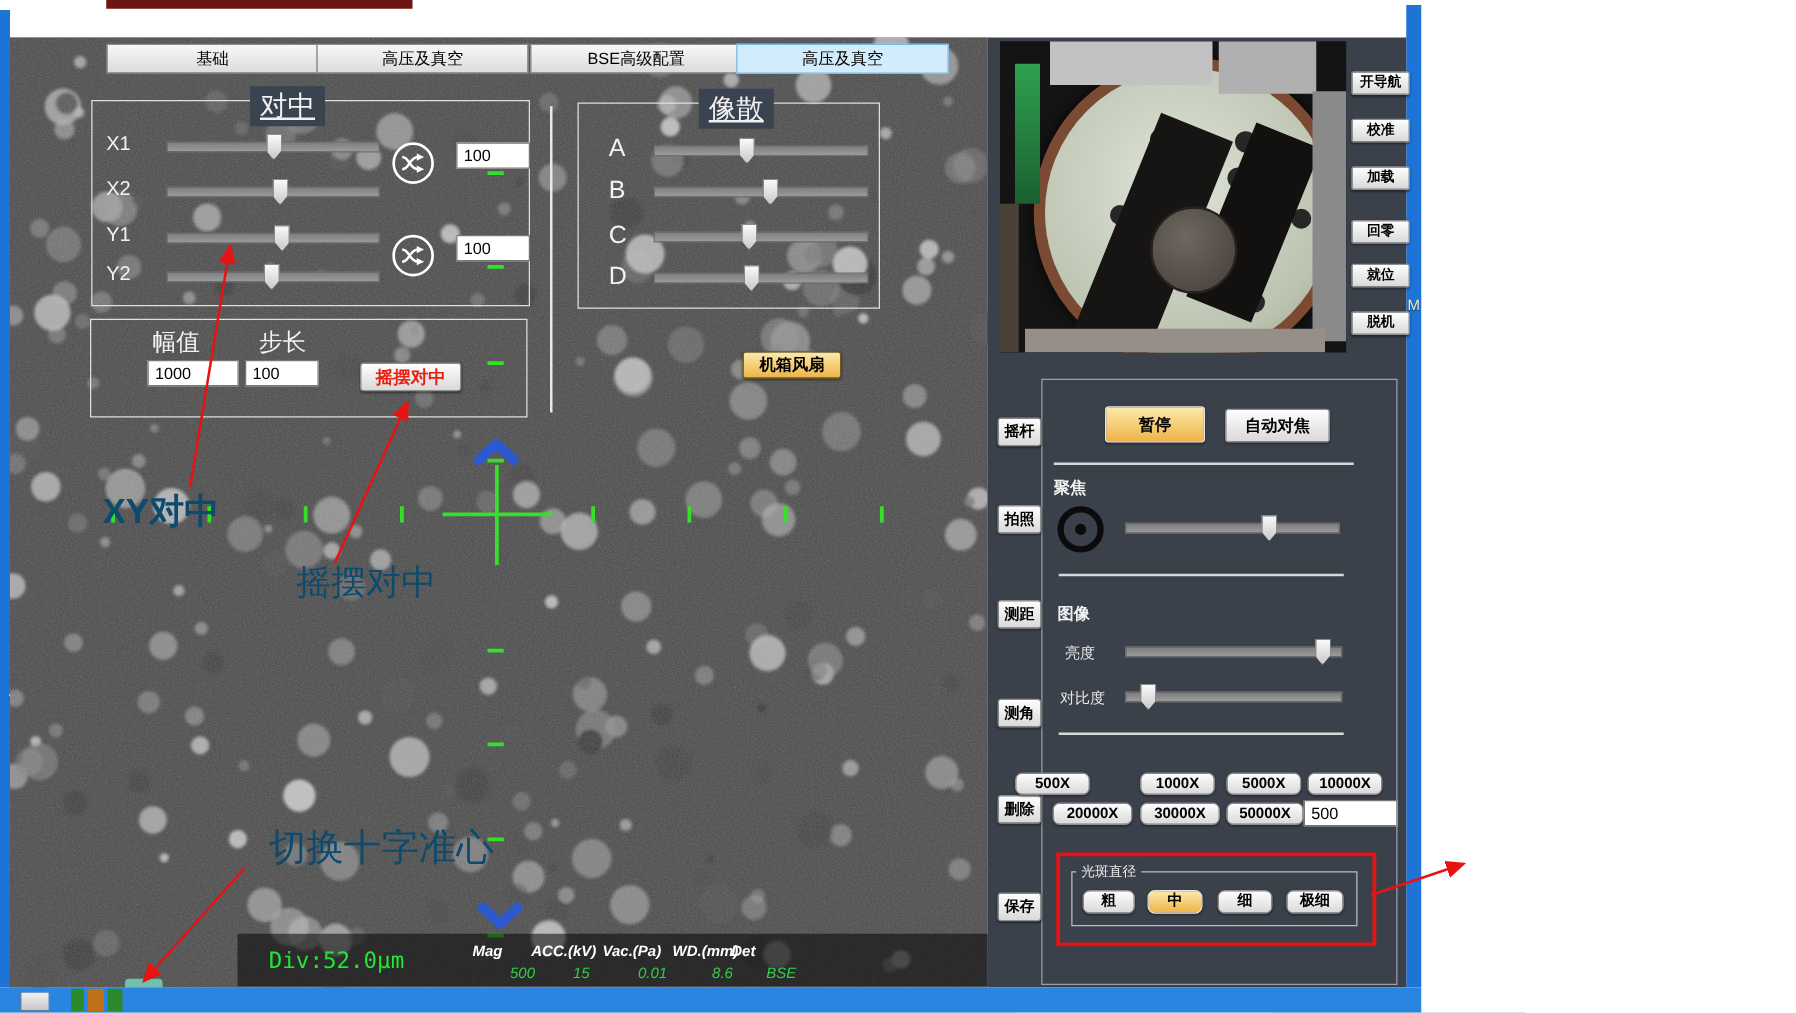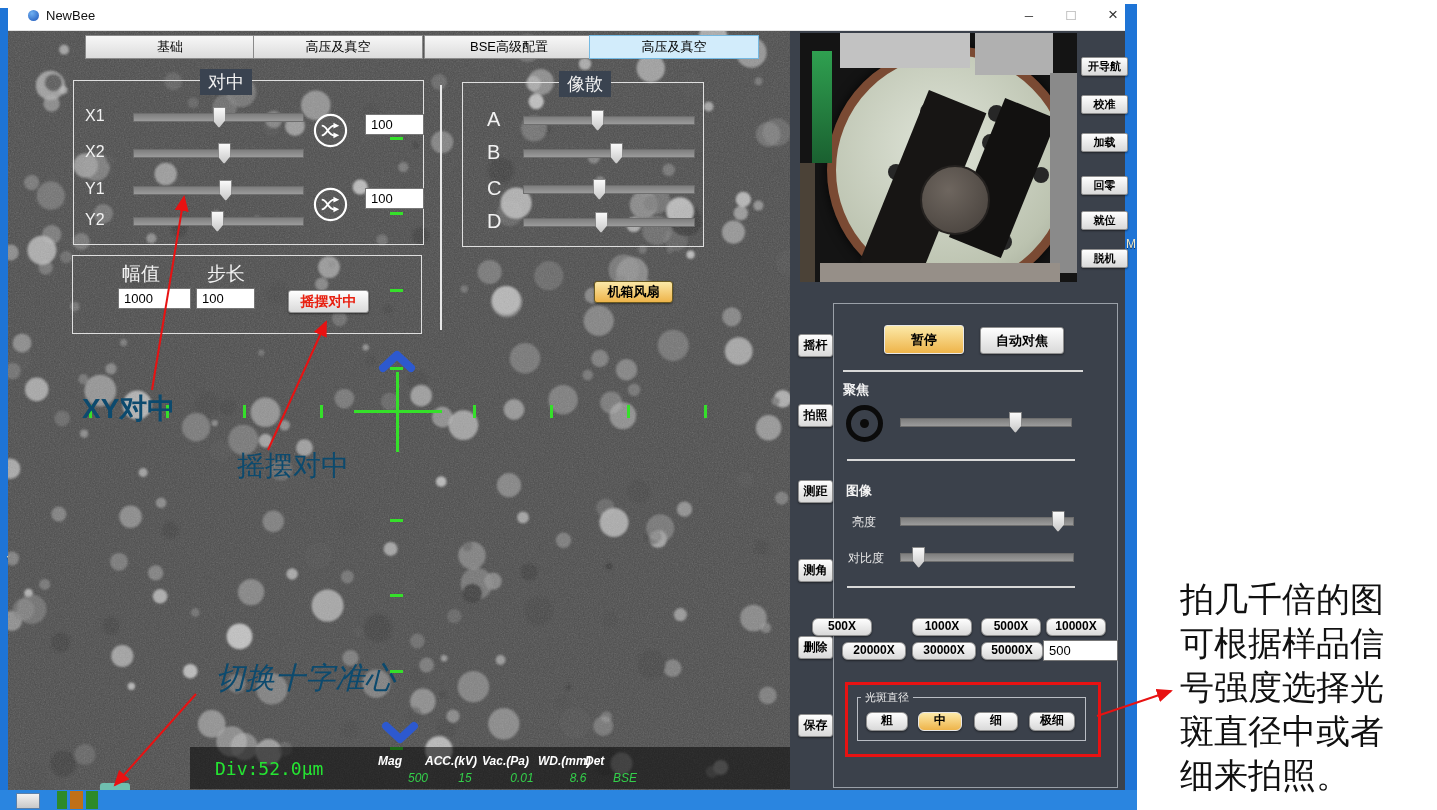--- a/index.html
+++ b/index.html
@@ -6,21 +6,21 @@
   .canvas{position:relative;width:1437px;height:810px;background:#fff;overflow:hidden;}
   .abs{position:absolute;}
   
   .titlebar{left:8px;top:0;width:1117px;height:30px;background:#fff;border-bottom:1px solid #e4e4e4;z-index:6;}
   .apptitle{left:38px;top:8px;font-size:13px;color:#111;}
   .windot{left:20px;top:10px;width:11px;height:11px;border-radius:50%;background:radial-gradient(circle at 35% 30%,#6fb0f2,#1c55b8);}
   .winbtn{top:4px;width:30px;height:22px;text-align:center;line-height:22px;font-size:15px;color:#555;cursor:default;}
   
   .rightpanel{left:790px;top:30px;width:335px;height:760px;background:#3b414b;z-index:2;}
   .groupbox{border:1px solid #dfdfdf;background:transparent;z-index:3;}
-  .grouptitle{background:#3a4350;color:#f2f2f2;font-size:18px;padding:1px 8px;z-index:4;white-space:nowrap;}
+  .grouptitle{background:#3a4350;color:#f2f2f2;font-size:22px;padding:1px 8px;z-index:4;white-space:nowrap;text-decoration:underline;}
   .slabel{color:#f2f2f2;font-size:16px;z-index:4;white-space:nowrap;}
   .track{height:7px;background:linear-gradient(#7e7e7e,#9b9b9b);border:1px solid #6e6e6e;z-index:4;}
   .thumb{position:absolute;top:-7px;width:11px;height:19px;background:linear-gradient(#fafafa,#c9c9c9);border:1px solid #8a8a8a;clip-path:polygon(0 0,100% 0,100% 62%,50% 100%,0 62%);}
   .txtinput{background:#fff;border:1px solid #777;color:#000;font-size:13px;padding:2px 0 2px 5px;z-index:4;}
   .btn3d{background:linear-gradient(#fefefe,#d9d9d9);border:1px solid #8f8f8f;border-radius:3px;color:#000;text-align:center;z-index:4;box-shadow:0 1px 2px rgba(0,0,0,.45);}
   .gold{background:linear-gradient(#fce9a8,#eeb44a);border:1px solid #e7e7e7;}
   .vbtn{font-size:12px;font-weight:bold;line-height:20px;}
   .navbtn{font-size:11px;font-weight:bold;line-height:16px;border-radius:2px;}
   .magbtn{font-size:12px;font-weight:bold;line-height:15px;border-radius:6px;}
   .divider{height:2px;background:#d8d8d8;z-index:4;}
@@ -45,27 +45,20 @@
 
 <div class="canvas">
 
   <div class="abs" style="left:0;top:8px;width:8px;height:782px;background:#1e74d6;"></div>
   <div class="abs" style="left:1125px;top:4px;width:12px;height:786px;background:#1e74d6;"></div>
   <div class="abs" style="left:85px;top:0;width:245px;height:7px;background:#6d1512;"></div>
   <div class="abs deskfrag" style="left:17px;top:370px;">T</div>
   <div class="abs deskfrag" style="left:7px;top:554px;">V</div>
   <div class="abs deskfrag" style="left:1126px;top:237px;font-size:12px;">M</div>
 
-  <div class="abs titlebar">
-    <div class="abs windot"></div>
-    <div class="abs apptitle">NewBee</div>
-    <div class="abs winbtn" style="left:1006px;">–</div>
-    <div class="abs winbtn" style="left:1048px;color:#999;">□</div>
-    <div class="abs winbtn" style="left:1090px;color:#333;font-size:17px;">×</div>
-  </div>
 
   <div class="abs" style="left:8px;top:30px;width:782px;height:760px;background:#4d4d4d;z-index:1;">
     <svg width="782" height="760" style="position:absolute;left:0;top:0;">
       <defs>
         <filter id="nz">
             <feTurbulence type="fractalNoise" baseFrequency="0.8" numOctaves="3" seed="7" stitchTiles="stitch"></feTurbulence>
             <feColorMatrix type="saturate" values="0"></feColorMatrix>
             <feComponentTransfer>
               <feFuncA type="linear" slope="0.5" intercept="0"></feFuncA>
             </feComponentTransfer>
@@ -510,27 +503,22 @@
   <div class="abs fieldset" style="left:857px;top:697px;width:227px;height:42px;"></div>
   <div class="abs" style="left:861px;top:690px;background:#3b414b;color:#e8e8e8;font-size:11px;padding:0 4px;z-index:4;white-space:nowrap;">光斑直径</div>
   <div class="abs btn3d spotbtn" style="left:866px;top:712px;width:40px;height:17px;">粗</div>
   <div class="abs btn3d spotbtn gold" style="left:918px;top:712px;width:42px;height:17px;">中</div>
   <div class="abs btn3d spotbtn" style="left:974px;top:712px;width:42px;height:17px;">细</div>
   <div class="abs btn3d spotbtn" style="left:1029px;top:712px;width:44px;height:17px;">极细</div>
   <div class="abs" style="left:845px;top:682px;width:250px;height:69px;border:3px solid #e81212;z-index:7;"></div>
 
   <div class="abs redtext" style="left:82px;top:390px;font-size:28px;font-weight:bold;">XY对中</div>
   <div class="abs redtext serifcjk" style="left:237px;top:447px;font-size:28px;">摇摆对中</div>
-  <div class="abs redtext serifcjk" style="left:215px;top:658px;font-size:30px;font-style:italic;">切换十字准心</div>
-
-  <div class="abs notetext" style="left:1180px;top:578px;width:256px;">拍几千倍的图
-可根据样品信
-号强度选择光
-斑直径中或者
-细来拍照。</div>
+  <div class="abs redtext serifcjk" style="left:215px;top:658px;font-size:30px;">切换十字准心</div>
+
 
   <svg class="abs overlay" width="1437" height="810">
     <defs>
       <marker id="arr" markerWidth="9" markerHeight="8" refX="7" refY="3.5" orient="auto" markerUnits="strokeWidth">
         <path d="M0,0 L8,3.5 L0,7 Z" fill="#e81212"></path>
       </marker>
     </defs>
     <path d="M383,368 L397,355 L411,368" fill="none" stroke="#2d59cf" stroke-width="8" stroke-linecap="round" stroke-linejoin="round"></path>
     <path d="M386,726 L400,739 L414,726" fill="none" stroke="#2d59cf" stroke-width="8" stroke-linecap="round" stroke-linejoin="round"></path>
     <line x1="152" y1="390" x2="184" y2="197" stroke="#e81212" stroke-width="2" marker-end="url(#arr)"></line>

